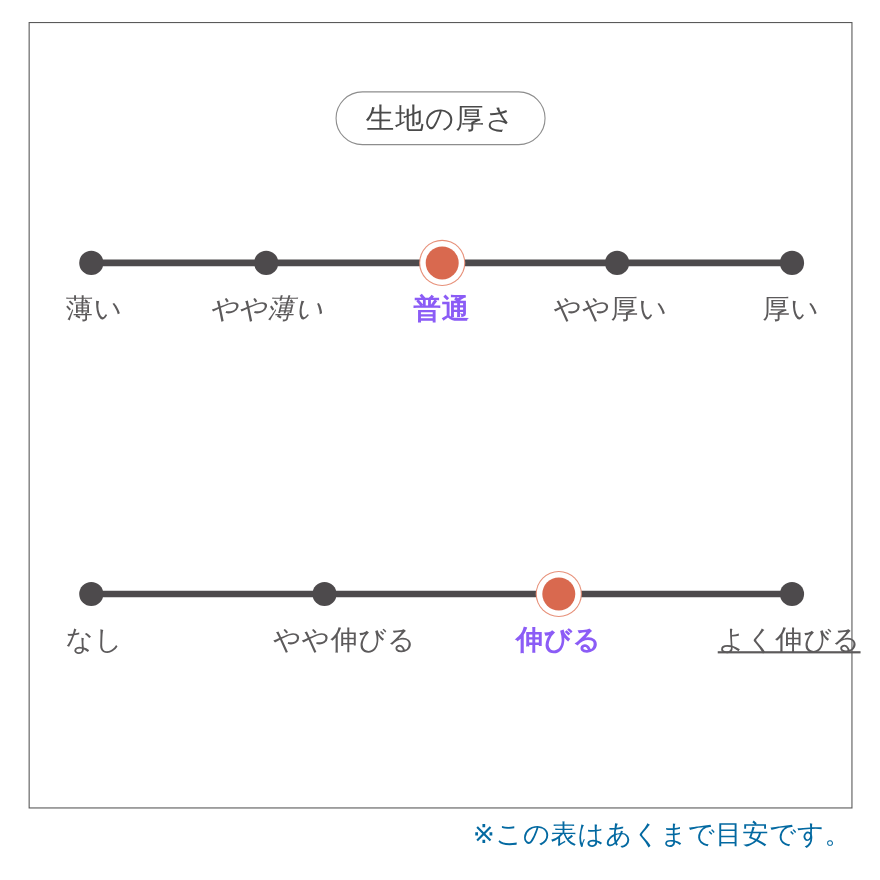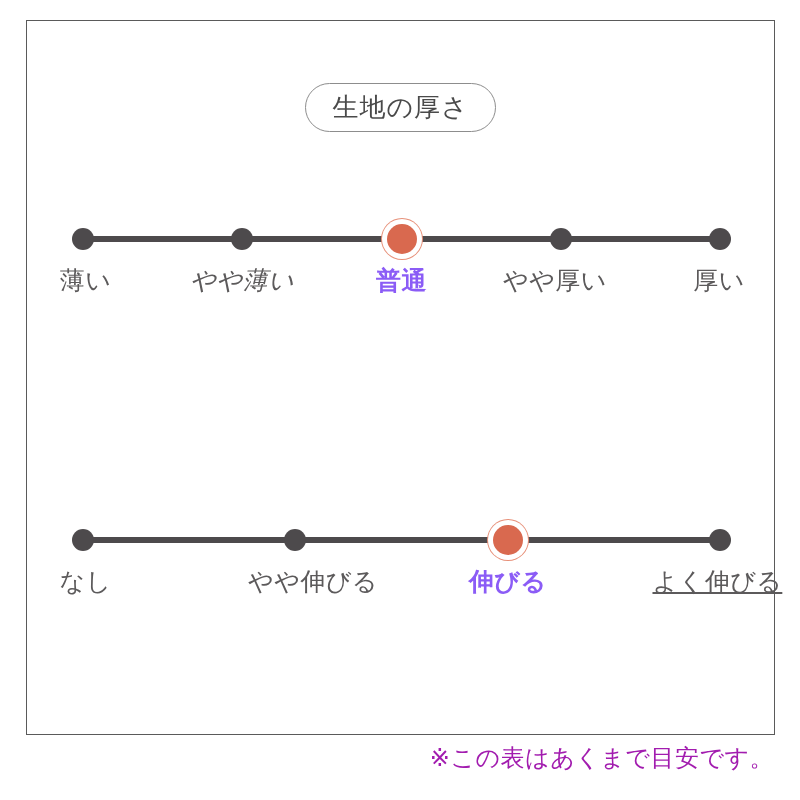--- a/index.html
+++ b/index.html
@@ -105,21 +105,21 @@
     color: #8b5cf6;
   }
   .tick-label.edge-left  { transform: translateX(-45%); font-family: Liberation Mono, monospace; }
   .tick-label.edge-right { transform: translateX(-52%); }
 
   #footnote {
     position: absolute;
     right: 26px;
     top: 742px;
     font-size: 24px;
-    color: #a21caf;
+    color: #0369a1;
     letter-spacing: 0.5px;
     white-space: nowrap;
   }
 </style>
 </head>
 <body>
 
 <div id="spec-card">
 
   <div class="section thickness">

